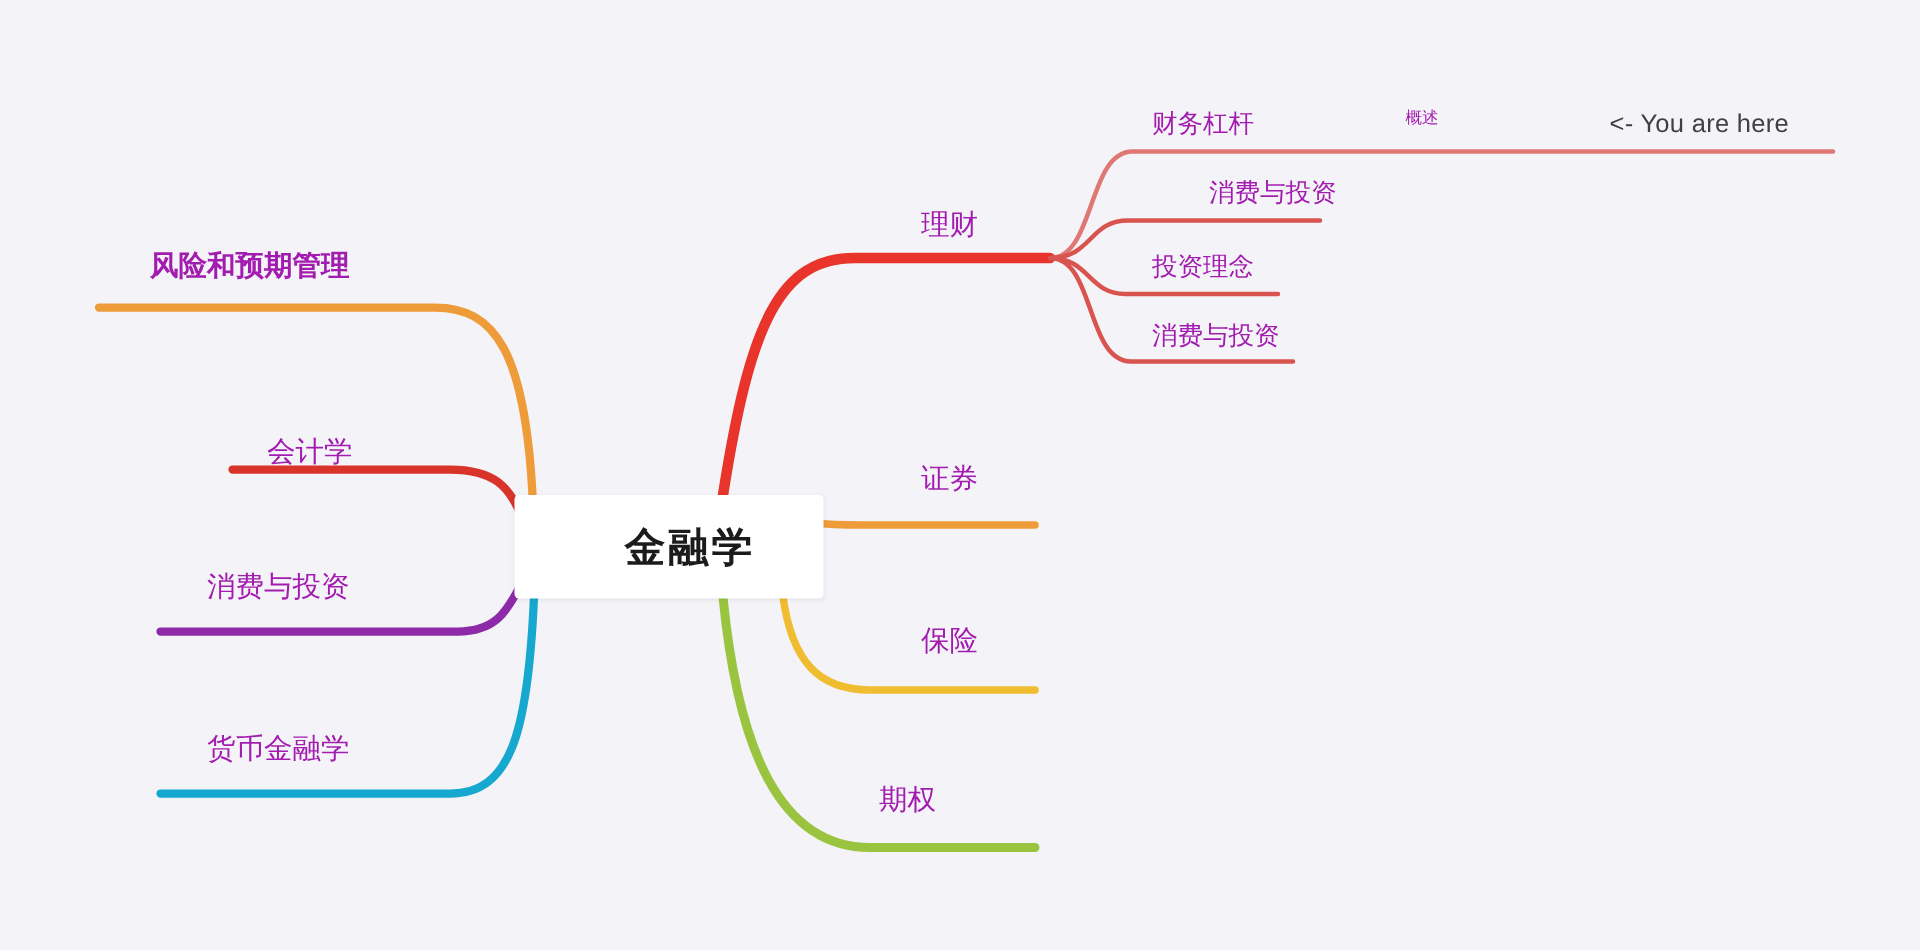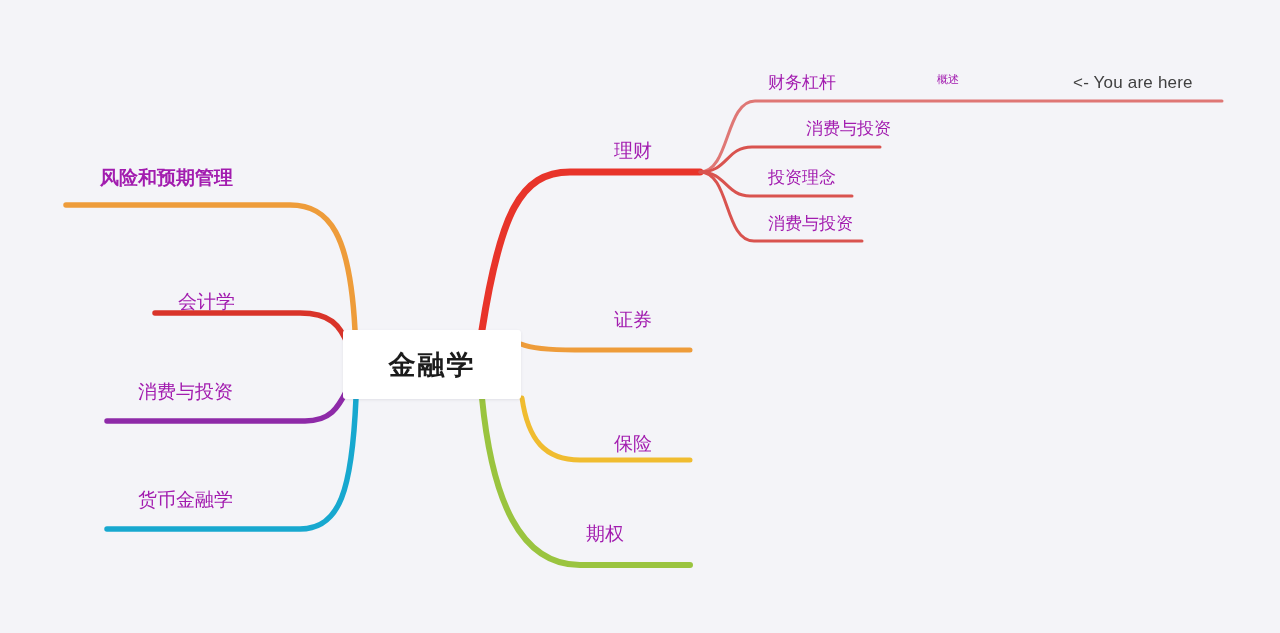--- a/index.html
+++ b/index.html
@@ -53,20 +53,21 @@
     top: 330px;
     width: 178px;
     height: 69px;
     background: #ffffff;
     border-radius: 3px;
     display: flex;
     align-items: center;
     justify-content: center;
     box-shadow: 0 1px 3px rgba(60,60,80,0.10);
     z-index: 5;
+    padding-left: 28px;
   }
   #center-node-text {
     font-size: 27px;
     font-weight: bold;
     color: #1b1b1b;
     letter-spacing: 2px;
   }
 </style>
 </head>
 <body>
@@ -101,21 +102,21 @@
     <span id="center-node-text">金融学</span>
   </div>
 
   <div class="node-label branch-label" style="left:100px; top:168px;font-weight:bold;">风险和预期管理</div>
   <div class="node-label branch-label" style="left:178px; top:292px;">会计学</div>
   <div class="node-label branch-label" style="left:138px; top:382px;">消费与投资</div>
   <div class="node-label branch-label" style="left:138px; top:490px;text-align:center;">货币金融学</div>
 
   <div class="node-label branch-label" style="left:614px; top:131px;margin-top:10px;">理财</div>
   <div class="node-label branch-label" style="left:614px; top:310px;">证券</div>
-  <div class="node-label branch-label" style="left:614px; top:418px;margin-top:16px;">保险</div>
+  <div class="node-label branch-label" style="left:614px; top:418px;">保险</div>
   <div class="node-label branch-label" style="left:586px; top:524px;">期权</div>
 
   <div class="node-label sub-label" style="left:768px; top:74px;">财务杠杆</div>
   <div class="node-label sub-label" style="left:806px; top:120px;">消费与投资</div>
   <div class="node-label sub-label" style="left:768px; top:169px;">投资理念</div>
   <div class="node-label sub-label" style="left:768px; top:215px;">消费与投资</div>
 
   <div class="node-label tip-label" style="left:937px; top:74px;">概述</div>
 
   <div class="node-label you-are-here" style="left:1073px; top:74px;">&lt;- You are here</div>

